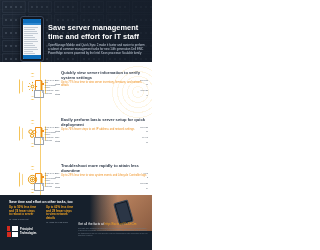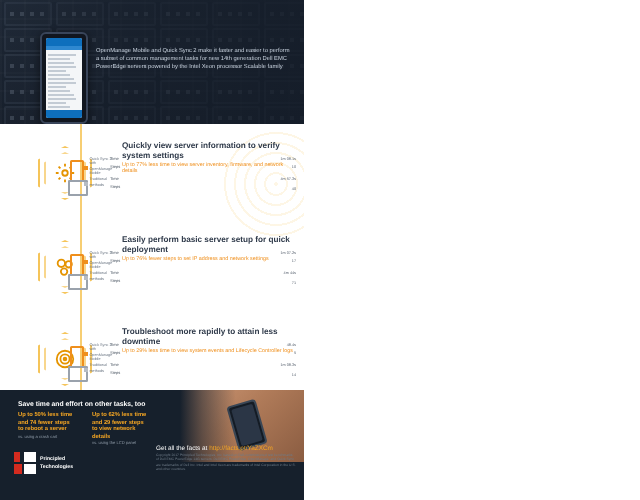--- a/index.html
+++ b/index.html
@@ -163,20 +163,21 @@
             <div class="ps-row w3"></div>
             <div class="ps-row w1"></div>
           <div class="ps-row w4"></div>
             <div class="ps-row w2"></div>
         </div>
         <div class="ps-bot"></div>
       </div>
     </div>
 
     <div class="hdr-text">
+      <h1 class="hdr-title">Save server management time and effort for IT staff</h1>
       <p class="hdr-body">OpenManage Mobile and Quick Sync 2 make it faster and easier to perform a subset of common management tasks for new 14th generation Dell EMC PowerEdge servers powered by the Intel Xeon processor Scalable family</p>
     </div>
   </div>
 
   <div class="body">
     <div class="spine"></div>
     <div class="watermark"></div>
     <div id="sections">
         <div class="section sec1">
           <div class="badge">

